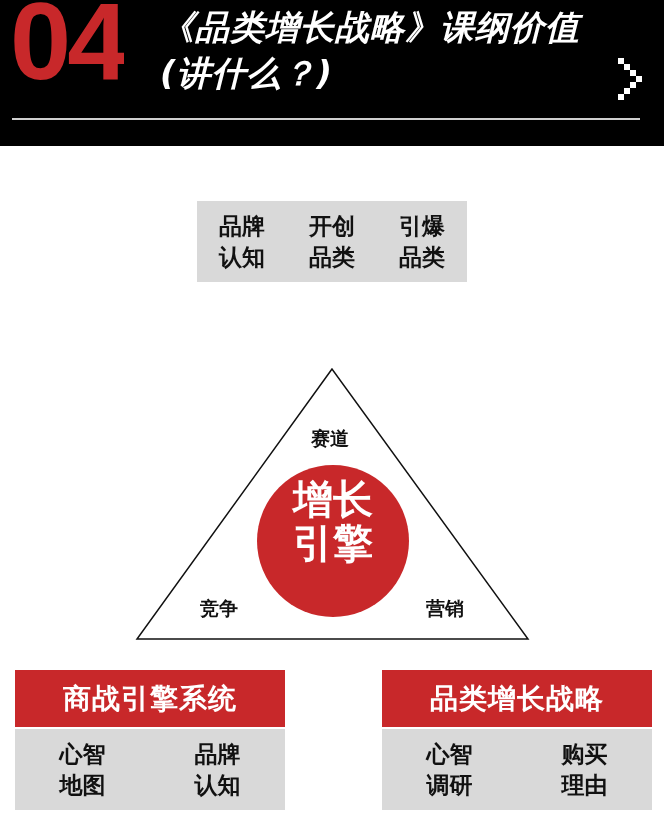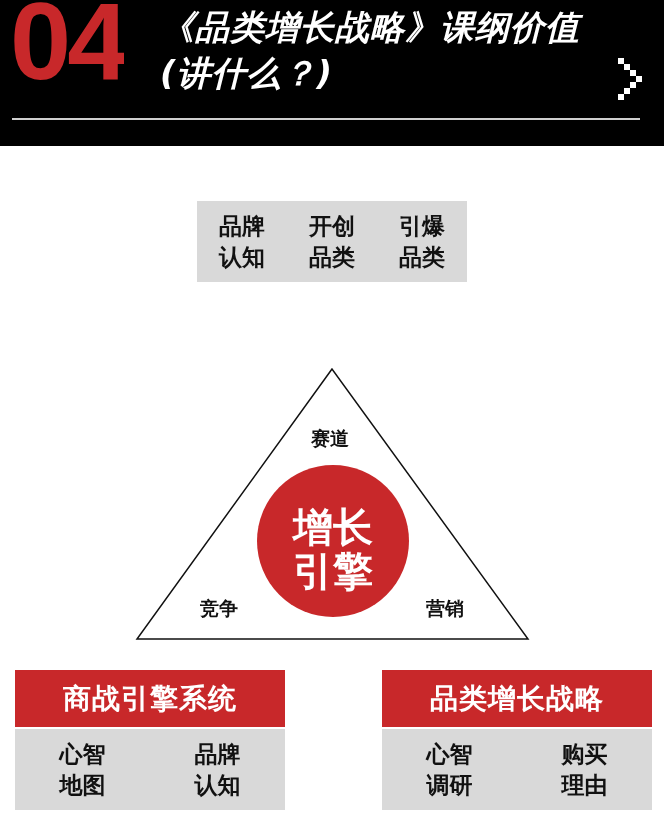--- a/index.html
+++ b/index.html
@@ -18,21 +18,21 @@
   .sys { position: absolute; }
   .sys .head { height: 57px; background: #c8282a; color: #ffffff; font-weight: bold;
     font-size: 28px; display: flex; align-items: center; justify-content: center; letter-spacing: 1px; }
   .sys .cells { display: flex; gap: 0; margin-top: 2px; }
   .sys .cell { flex: 1; height: 81px; background: #d9d9d9; color: #111111; font-weight: bold;
     font-size: 23px; line-height: 31px; display: flex; align-items: center; justify-content: center;
     text-align: center; }
   .sys .cell span { display: block; width: 52px; }
 
   .diagram { position: absolute; left: 0; top: 0; width: 664px; height: 816px; pointer-events: none; }
-  .center-label { position: absolute; left: 258px; top: 474px; width: 150px; height: 150px;
+  .center-label { position: absolute; left: 258px; top: 446px; width: 150px; height: 150px;
     display: flex; align-items: center; justify-content: center; text-align: center;
     color: #ffffff; font-weight: bold; font-size: 40px; line-height: 44px; }
   .center-label span { display: block; width: 90px; }
   .corner { position: absolute; font-weight: bold; font-size: 19px; color: #111111; }
 </style>
 </head>
 <body>
 
 <div class="header">
   <div class="big-num">04</div>

